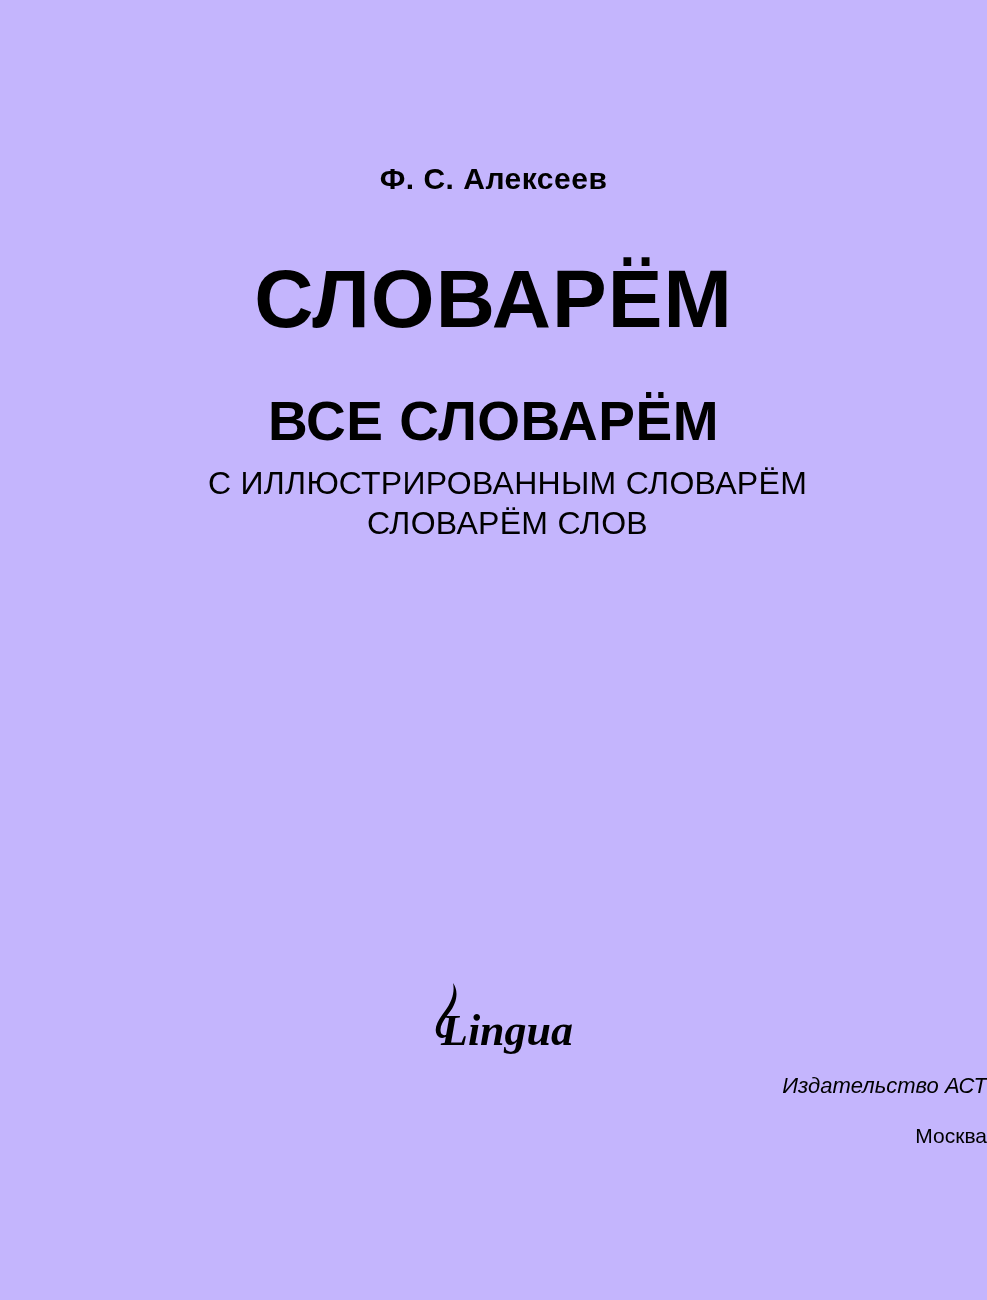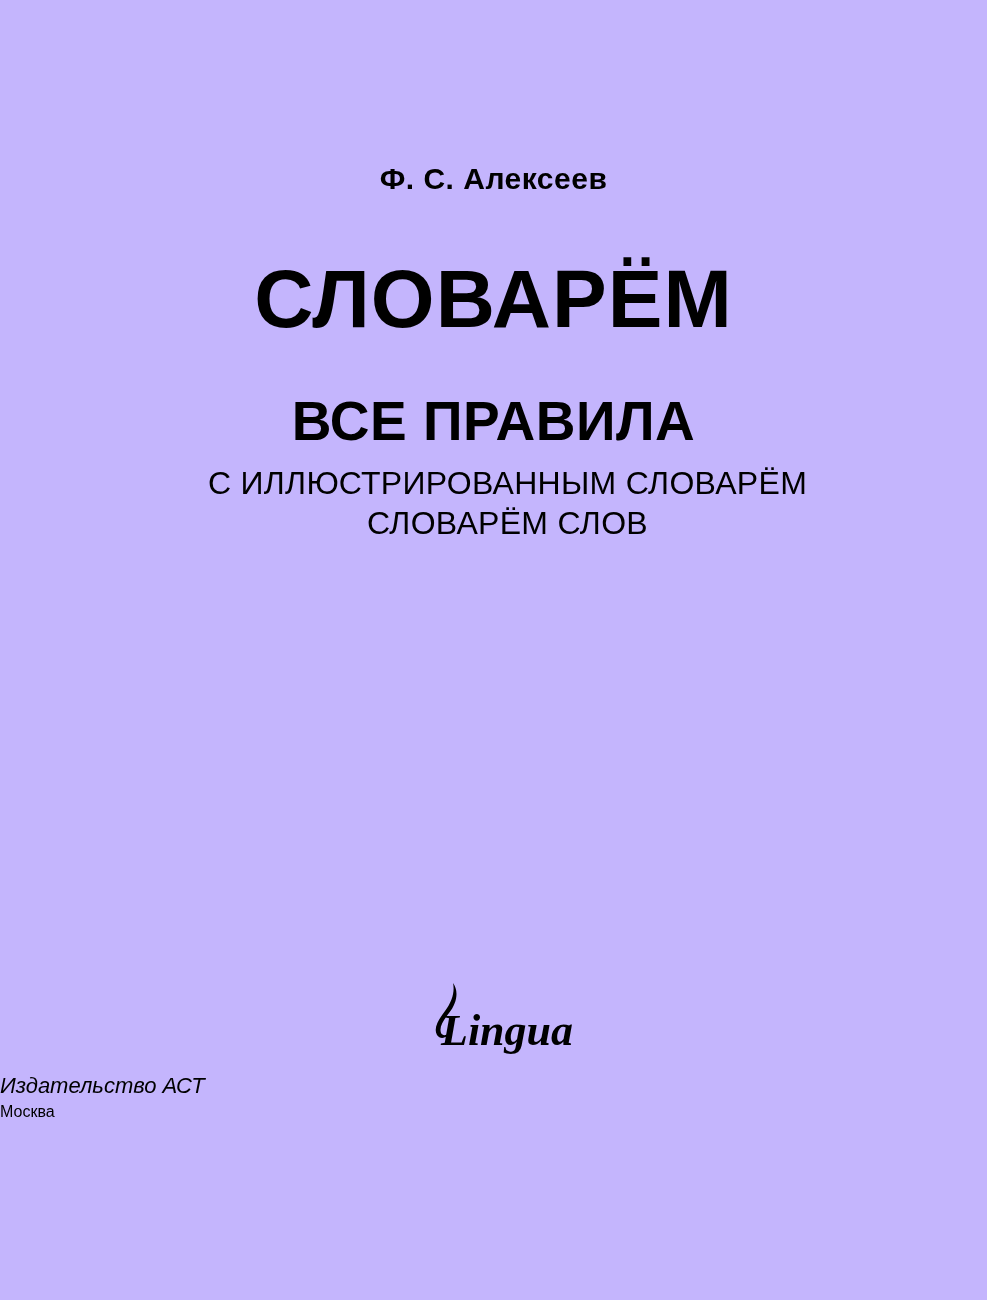--- a/index.html
+++ b/index.html
@@ -57,57 +57,58 @@
   }
   .subtitle-small .line {
     display: block;
     margin-left: 28px;
   }
   .publisher-block {
     position: absolute;
     left: 0;
     right: 0;
     top: 975px;
-    text-align: left;
+    text-align: right;
   }
   .logo {
     display: block;
     margin: 0 auto;
     width: 170px;
     height: 90px;
   }
   .logo-text {
     font-family: "Liberation Serif", serif;
     font-style: italic;
     font-weight: 700;
   }
   .publisher-name {
     margin-top: 6px;
     font-size: 22px;
     line-height: 1.35;
     font-style: italic;
   }
   .publisher-city {
-    font-size: 16px;
+    font-size: 21px;
     line-height: 1.35;
+    margin-top: 21px;
   }
 </style>
 </head>
 <body>
 
 <div class="page">
 
   <div class="title-block">
     <div class="author">Ф. С. Алексеев</div>
 
     <h1 class="main-title">
       <span class="line">СЛОВАРЁМ</span>
     </h1>
 
-    <div class="subtitle-strong">ВСЕ ПРАВИЛА</div>
+    <div class="subtitle-strong">ВСЕ СЛОВАРЁМ</div>
 
     <div class="subtitle-small">
       <span class="line">С ИЛЛЮСТРИРОВАННЫМ СЛОВАРЁМ</span>
       <span class="line">СЛОВАРЁМ СЛОВ</span>
     </div>
   </div>
 
   <div class="publisher-block">
     <svg class="logo" viewBox="0 0 170 90" aria-hidden="true">
       <path d="M44 8 C50 16, 48 28, 40 38 C34 46, 30 52, 32 58 C34 62, 40 60, 42 55 C40 62, 32 66, 28 60 C24 53, 30 44, 36 36 C43 27, 46 17, 44 8 Z" fill="#000000"></path>

